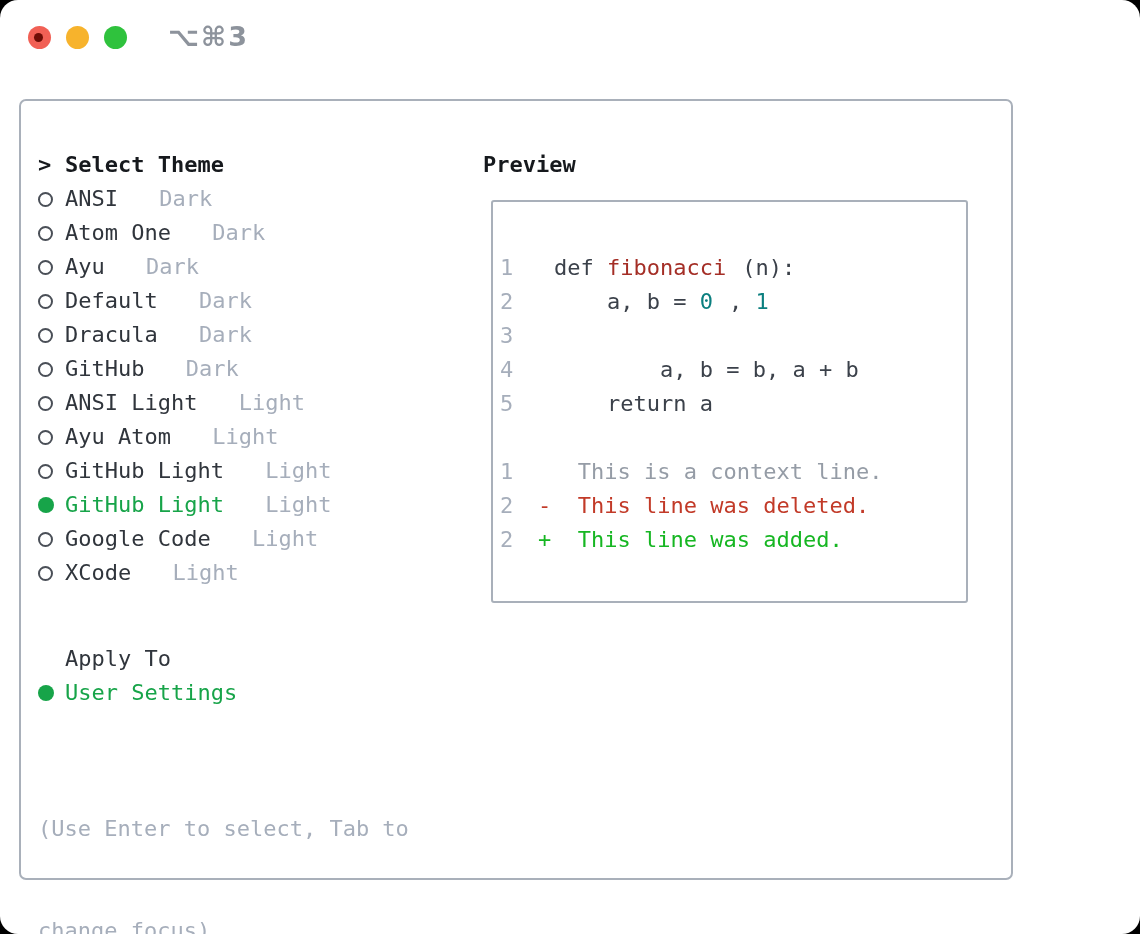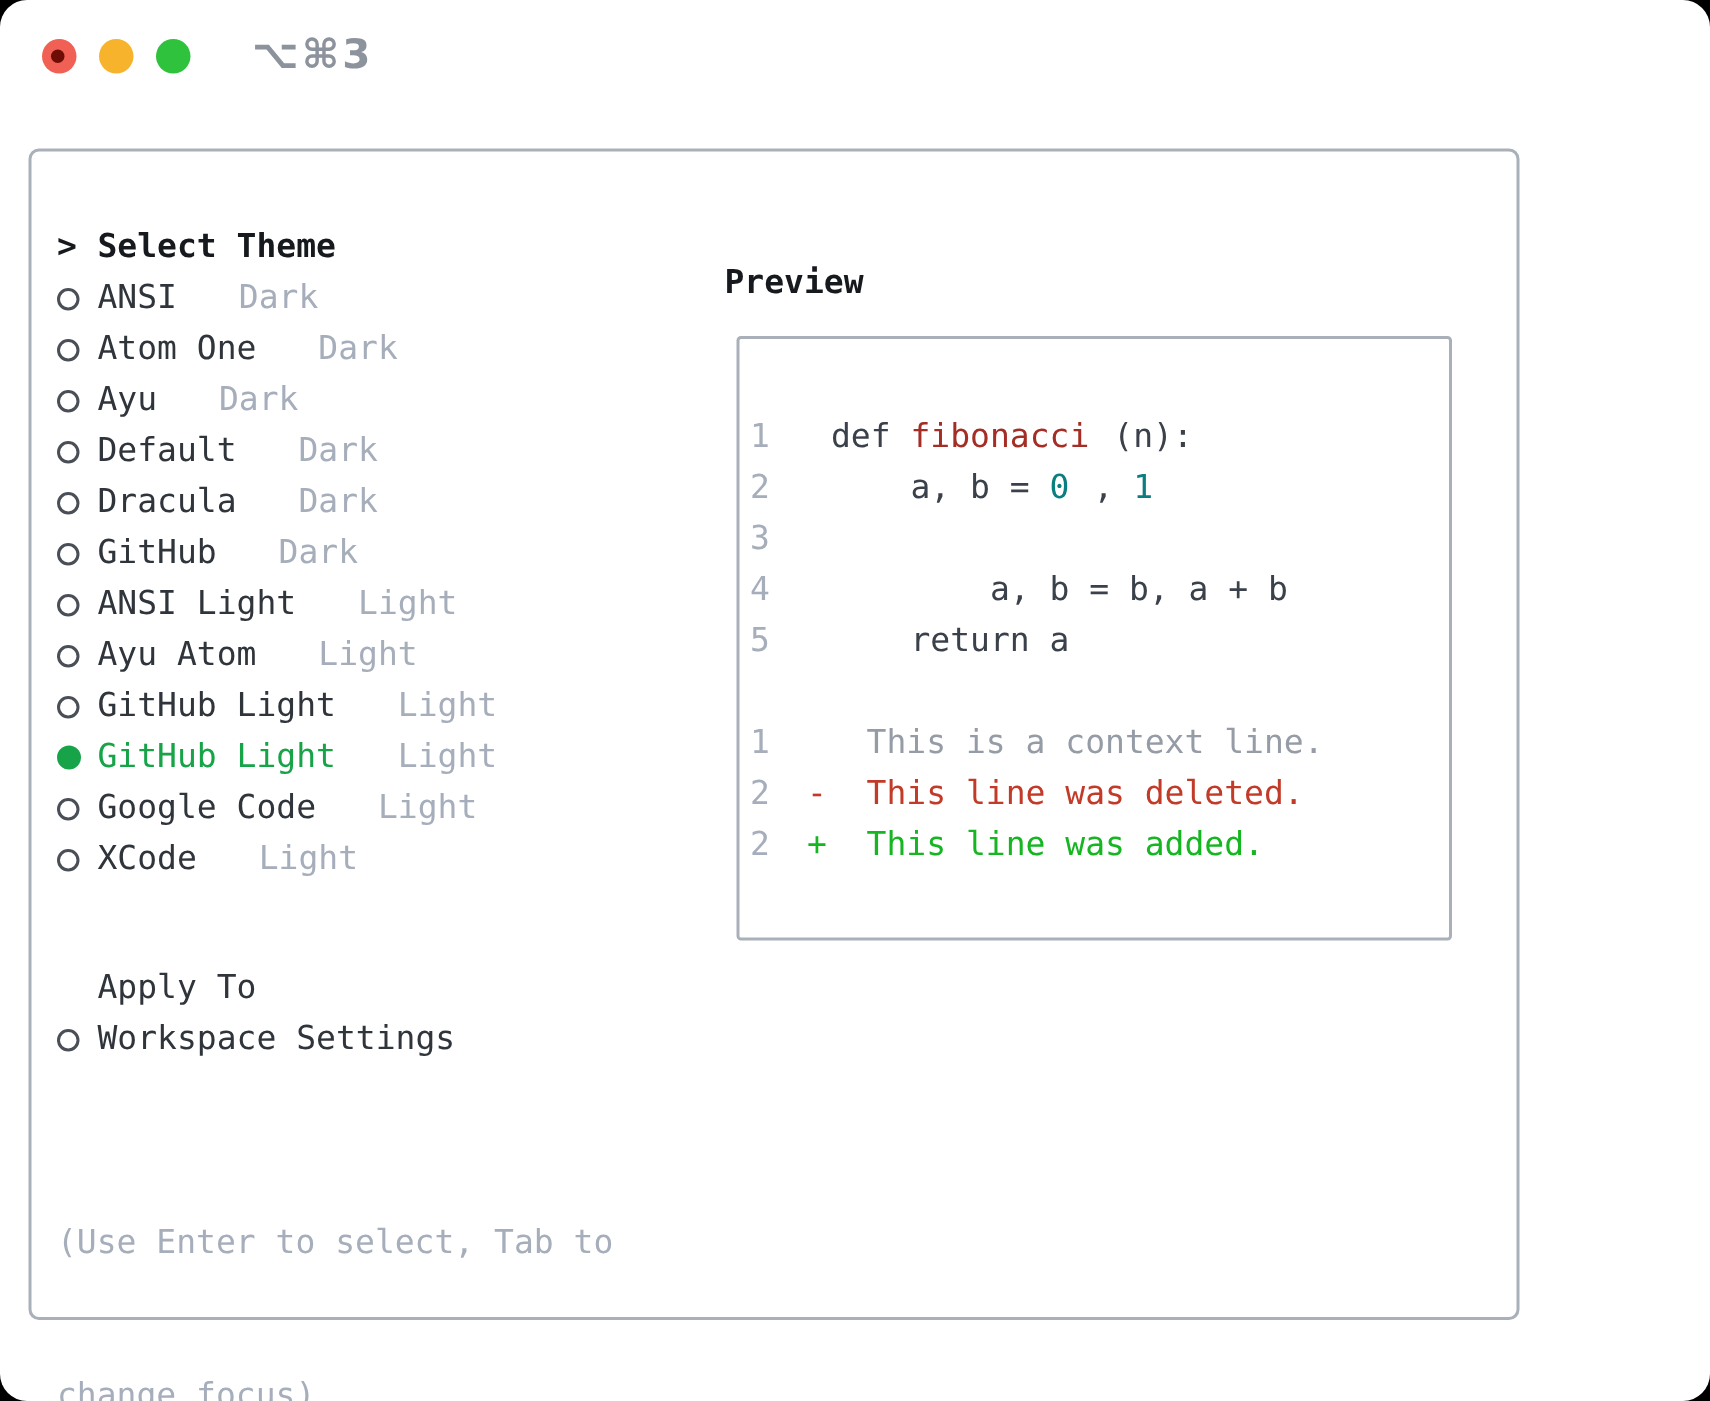--- a/index.html
+++ b/index.html
@@ -27,21 +27,21 @@
     font-family:"DejaVu Sans","Liberation Sans",sans-serif;
     font-size:27px;font-weight:600;letter-spacing:2px;color:var(--title-gray);
   }
   
   .panel{
     position:absolute;left:19px;top:99px;width:994px;height:781px;
     border:2px solid var(--border);border-radius:7px;background:#fff;
     box-sizing:border-box;display:flex;
   }
   .left-col{width:462px;padding:47px 0 0 17px;box-sizing:border-box;}
-  .right-col{flex:1;padding-top:71px;}
+  .right-col{flex:1;padding-top:47px;}
   .row{display:flex;height:34px;line-height:34px;font-size:22px;color:var(--text);}
   .marker{width:27px;flex:none;display:flex;align-items:center;}
   .prompt{font-weight:700;color:var(--text-strong);}
   .hdr{font-weight:700;color:var(--text-strong);}
   .radio{
     width:15px;height:15px;border-radius:50%;
     border:2px solid var(--radio-ring);box-sizing:border-box;background:transparent;
   }
   .radio.selected{border:none;background:var(--accent);width:16px;height:16px;}
   .label{white-space:pre;}
@@ -184,23 +184,23 @@
       </div>
 
       <div class="apply-block">
         <div class="row">
           <span class="marker"></span>
           <span class="label">Apply To</span>
         </div>
         <div id="apply-options">
             <div class="row">
               <span class="marker">
-                <span class="radio"></span>
-              </span>
-              <span class="label">Workspace Settings</span>
+                <span class="radio selected"></span>
+              </span>
+              <span class="label sel">User Settings</span>
             </div>
           </div>
       </div>
 
       <div class="hint">
         <div>(Use Enter to select, Tab to</div>
         <div>change focus)</div>
       </div>
     </div>
 

